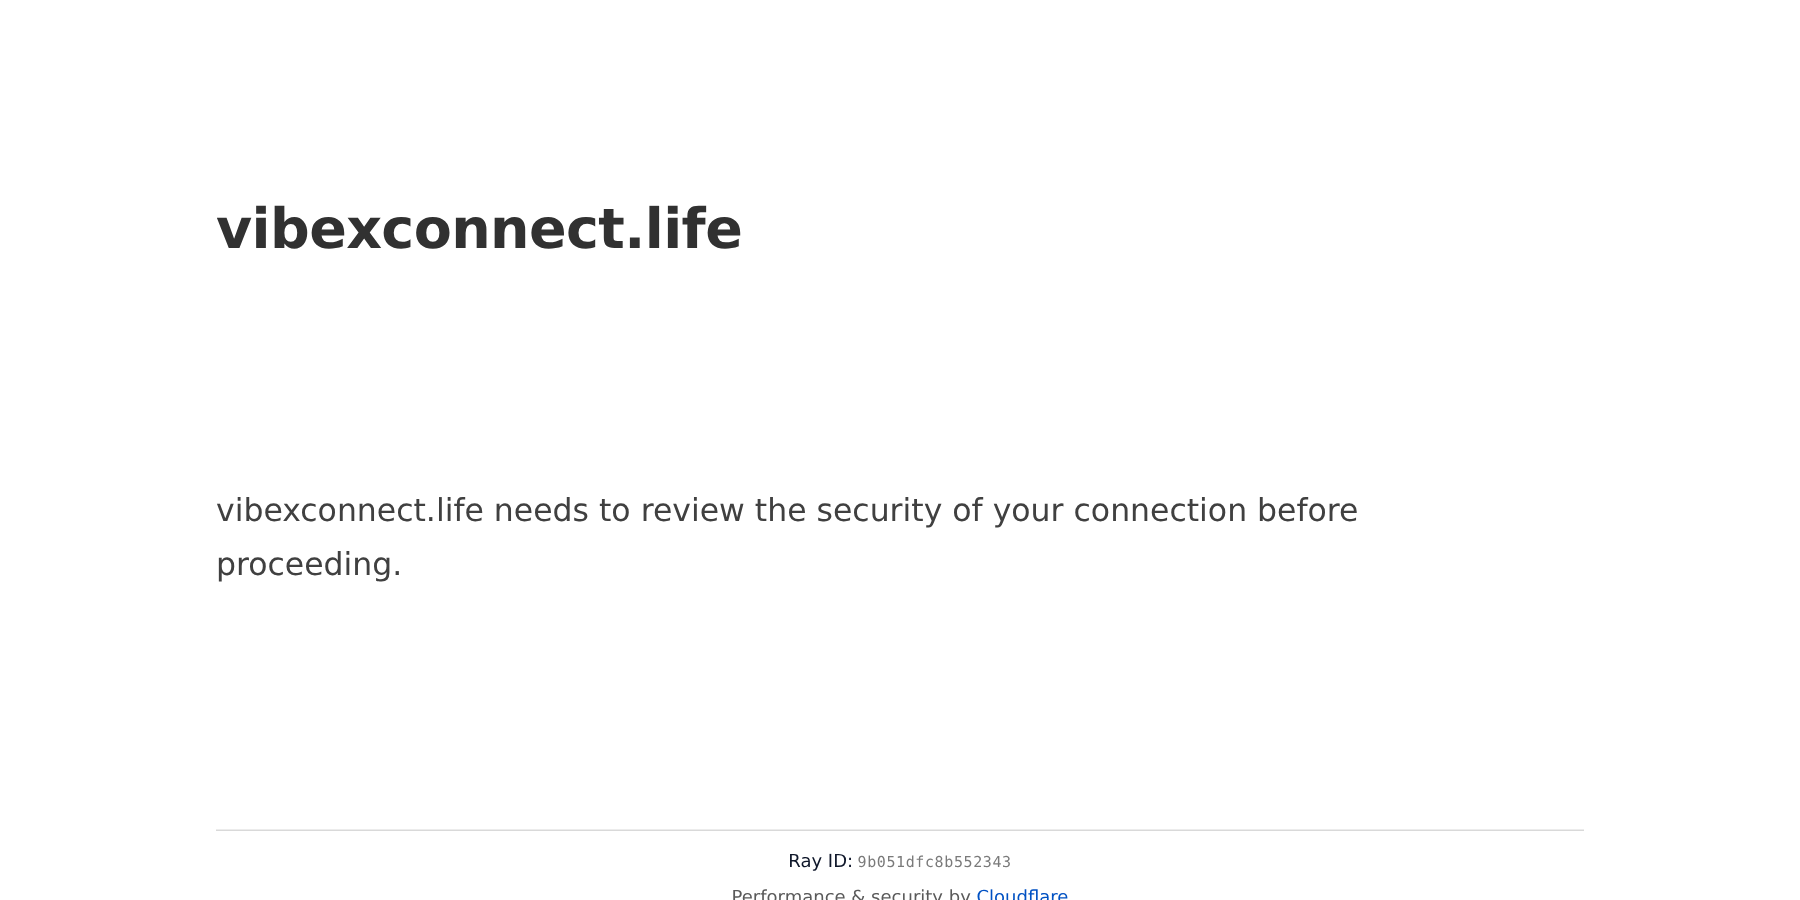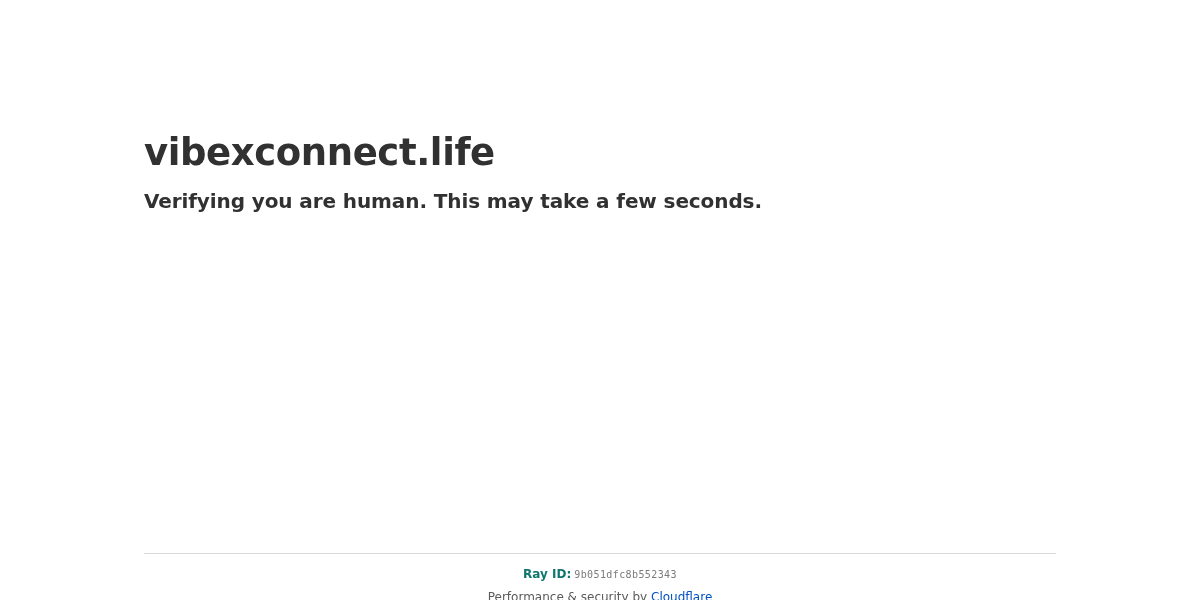--- a/index.html
+++ b/index.html
@@ -101,22 +101,22 @@
 
   .ray-line {
     font-size: 12px;
     line-height: 16px;
     color: #5a5a5a;
     white-space: nowrap;
   }
 
   .ray-label {
     font-family: "DejaVu Sans", "Liberation Sans", sans-serif;
-    font-weight: 700;
-    color: #0f766e;
+    font-weight: 400;
+    color: #0f172a;
   }
 
   .ray-id {
     font-family: "DejaVu Sans Mono", "Liberation Mono", monospace;
     font-size: 10px;
     letter-spacing: 0.4px;
     color: #7a7a7a;
     padding-left: 3px;
   }
 
@@ -134,25 +134,27 @@
   }
 </style>
 </head>
 <body>
 
 <div id="challenge-page">
   <div class="content-wrap">
 
     <div class="heading-block">
       <h1 class="site-title">vibexconnect.life</h1>
-      <h2 class="verify-subtitle">Verifying you are human. This may take a few seconds.</h2>
     </div>
 
     <div class="widget-slot"></div>
 
+    <div class="body-block">
+      <p class="body-text">vibexconnect.life needs to review the security of your connection before proceeding.</p>
+    </div>
 
     <div class="footer">
       <div class="ray-line">
         <span class="ray-label">Ray ID:</span><span class="ray-id">9b051dfc8b552343</span>
       </div>
       <div class="attribution">
         <span>Performance &amp; security by </span><a class="attribution-link" href="#">Cloudflare</a>
       </div>
     </div>
 

